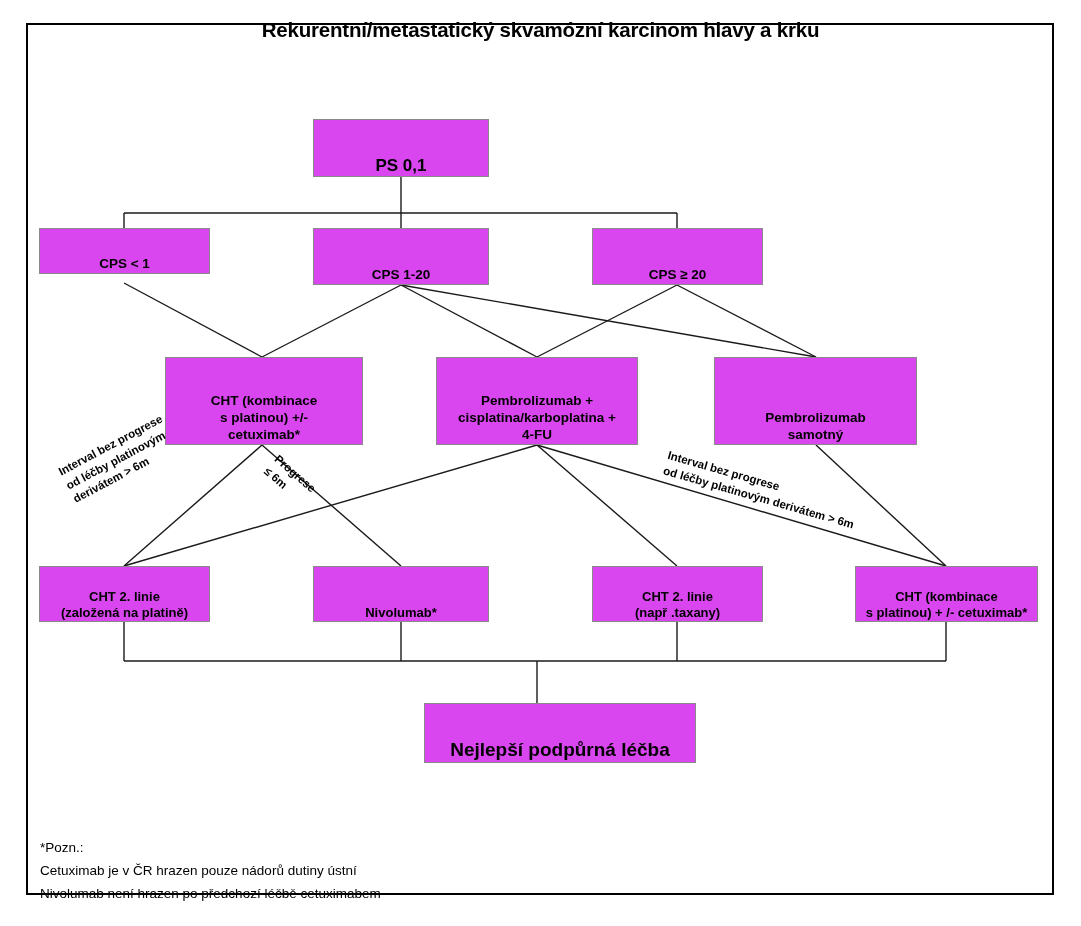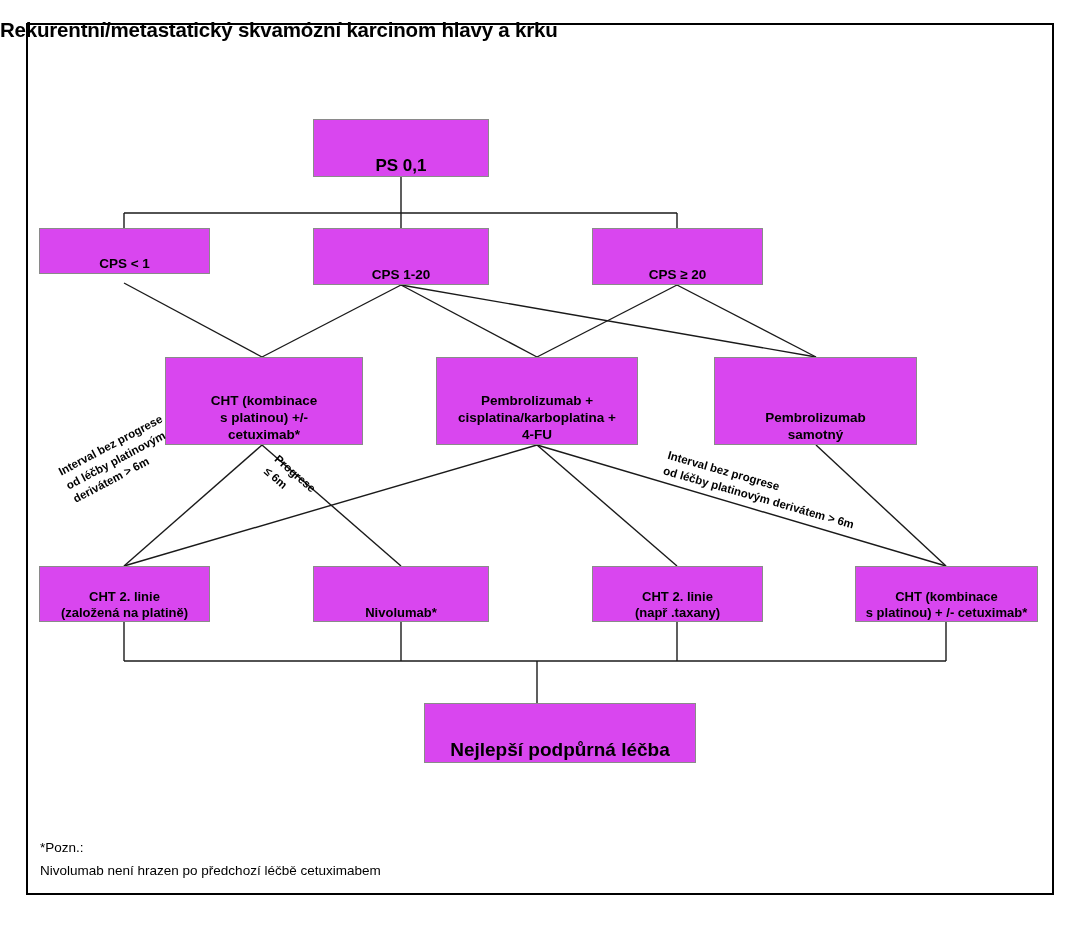--- a/index.html
+++ b/index.html
@@ -23,20 +23,21 @@
     height: 872px;
     border: 2.5px solid #000000;
     box-sizing: border-box;
     background: #ffffff;
   }
   #diagram-title {
     position: absolute;
     left: 0;
     top: 18px;
     width: 100%;
+    text-align: center;
     font-size: 20.5px;
     font-weight: bold;
     letter-spacing: -0.2px;
     color: #000000;
     font-family: "Liberation Sans", sans-serif;
   }
   svg#edges {
     position: absolute;
     left: 0;
     top: 0;
@@ -216,14 +217,15 @@
   <span class="ln">≤ 6m</span>
 </div>
 
 <div class="edge-label" style="left:670px; top:448px; transform: rotate(16deg);">
   <span class="ln">Interval bez progrese</span>
   <span class="ln">od léčby platinovým derivátem &gt; 6m</span>
 </div>
 
 <div id="footnotes">
   <span class="fn">*Pozn.:</span>
+  <span class="fn">Cetuximab je v ČR hrazen pouze nádorů dutiny ústní</span>
   <span class="fn">Nivolumab není hrazen po předchozí léčbě cetuximabem</span>
 </div>
 
 </body></html>

